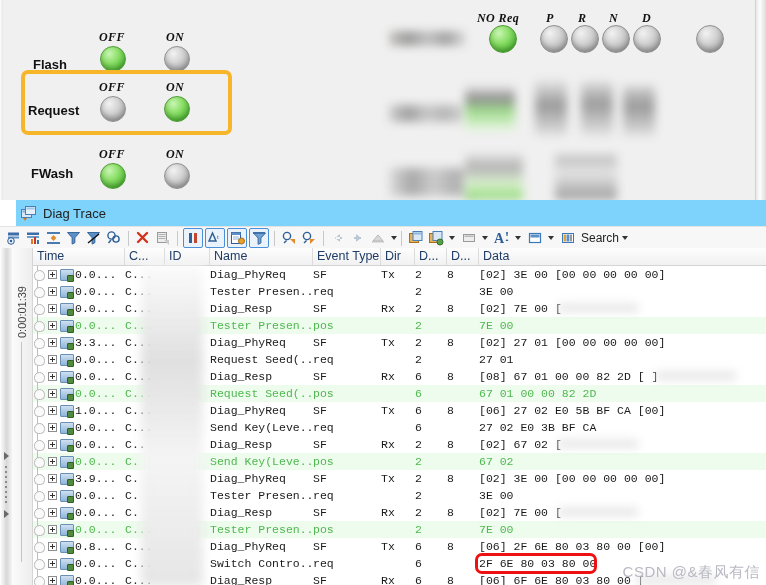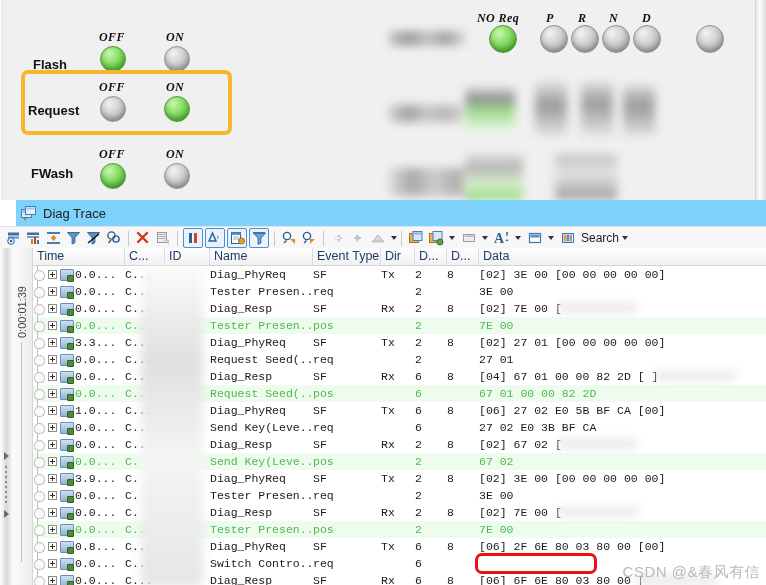--- a/index.html
+++ b/index.html
@@ -642,21 +642,21 @@
             <div class="bulb" style="left: 1px;"></div>
             <div class="expander" style="left: 15px;"></div>
             <div class="msgicon" style="left: 27px;"></div>
             <div class="cell" style="left: 42px; width: 50px;">0.0...</div>
             <div class="cell" style="left: 92px; width: 40px;">C...</div>
             <div class="cell" style="left: 177px; width: 103px;">Diag_Resp</div>
             <div class="cell" style="left: 280px; width: 68px;">SF</div>
             <div class="cell" style="left: 348px; width: 34px;">Rx</div>
             <div class="cell" style="left: 382px; width: 32px;">6</div>
             <div class="cell" style="left: 414px; width: 32px;">8</div>
-            <div class="cell" style="left: 446px; width: 287px;">[04] 67 01 00 00 82 2D [  ]</div>
+            <div class="cell" style="left: 446px; width: 287px;">[08] 67 01 00 00 82 2D [  ]</div>
             <div class="blur2" style="left: 622.85px; top: 2px; width: 80px; height: 12px; background: linear-gradient(rgba(255, 255, 255, 0.6), rgb(220, 220, 220) 45%, rgba(255, 255, 255, 0.7));"></div>
           </div>
           <div class="row pos" style="top: 137px;">
             <div class="rowtint tint"></div>
             <div class="treeline" style="top: 0px; height: 17px;"></div>
             <div class="bulb" style="left: 1px;"></div>
             <div class="expander" style="left: 15px;"></div>
             <div class="msgicon" style="left: 27px;"></div>
             <div class="cell" style="left: 42px; width: 50px;">0.0...</div>
             <div class="cell" style="left: 92px; width: 40px;">C...</div>
@@ -802,20 +802,21 @@
             <div class="bulb" style="left: 1px;"></div>
             <div class="expander" style="left: 15px;"></div>
             <div class="msgicon" style="left: 27px;"></div>
             <div class="cell" style="left: 42px; width: 50px;">0.0...</div>
             <div class="cell" style="left: 92px; width: 40px;">C...</div>
             <div class="cell" style="left: 177px; width: 103px;">Switch Contro...</div>
             <div class="cell" style="left: 280px; width: 68px;">req</div>
             <div class="cell" style="left: 348px; width: 34px;"></div>
             <div class="cell" style="left: 382px; width: 32px;">6</div>
             <div class="cell" style="left: 414px; width: 32px;"></div>
+            <div class="cell" style="left: 446px; width: 287px;">2F 6E 80 03 80 00</div>
           </div>
           <div class="row" style="top: 324px;">
             <div class="treeline" style="top: 0px; height: 17px;"></div>
             <div class="bulb" style="left: 1px;"></div>
             <div class="expander" style="left: 15px;"></div>
             <div class="msgicon" style="left: 27px;"></div>
             <div class="cell" style="left: 42px; width: 50px;">0.0...</div>
             <div class="cell" style="left: 92px; width: 40px;">C...</div>
             <div class="cell" style="left: 177px; width: 103px;">Diag_Resp</div>
             <div class="cell" style="left: 280px; width: 68px;">SF</div>

